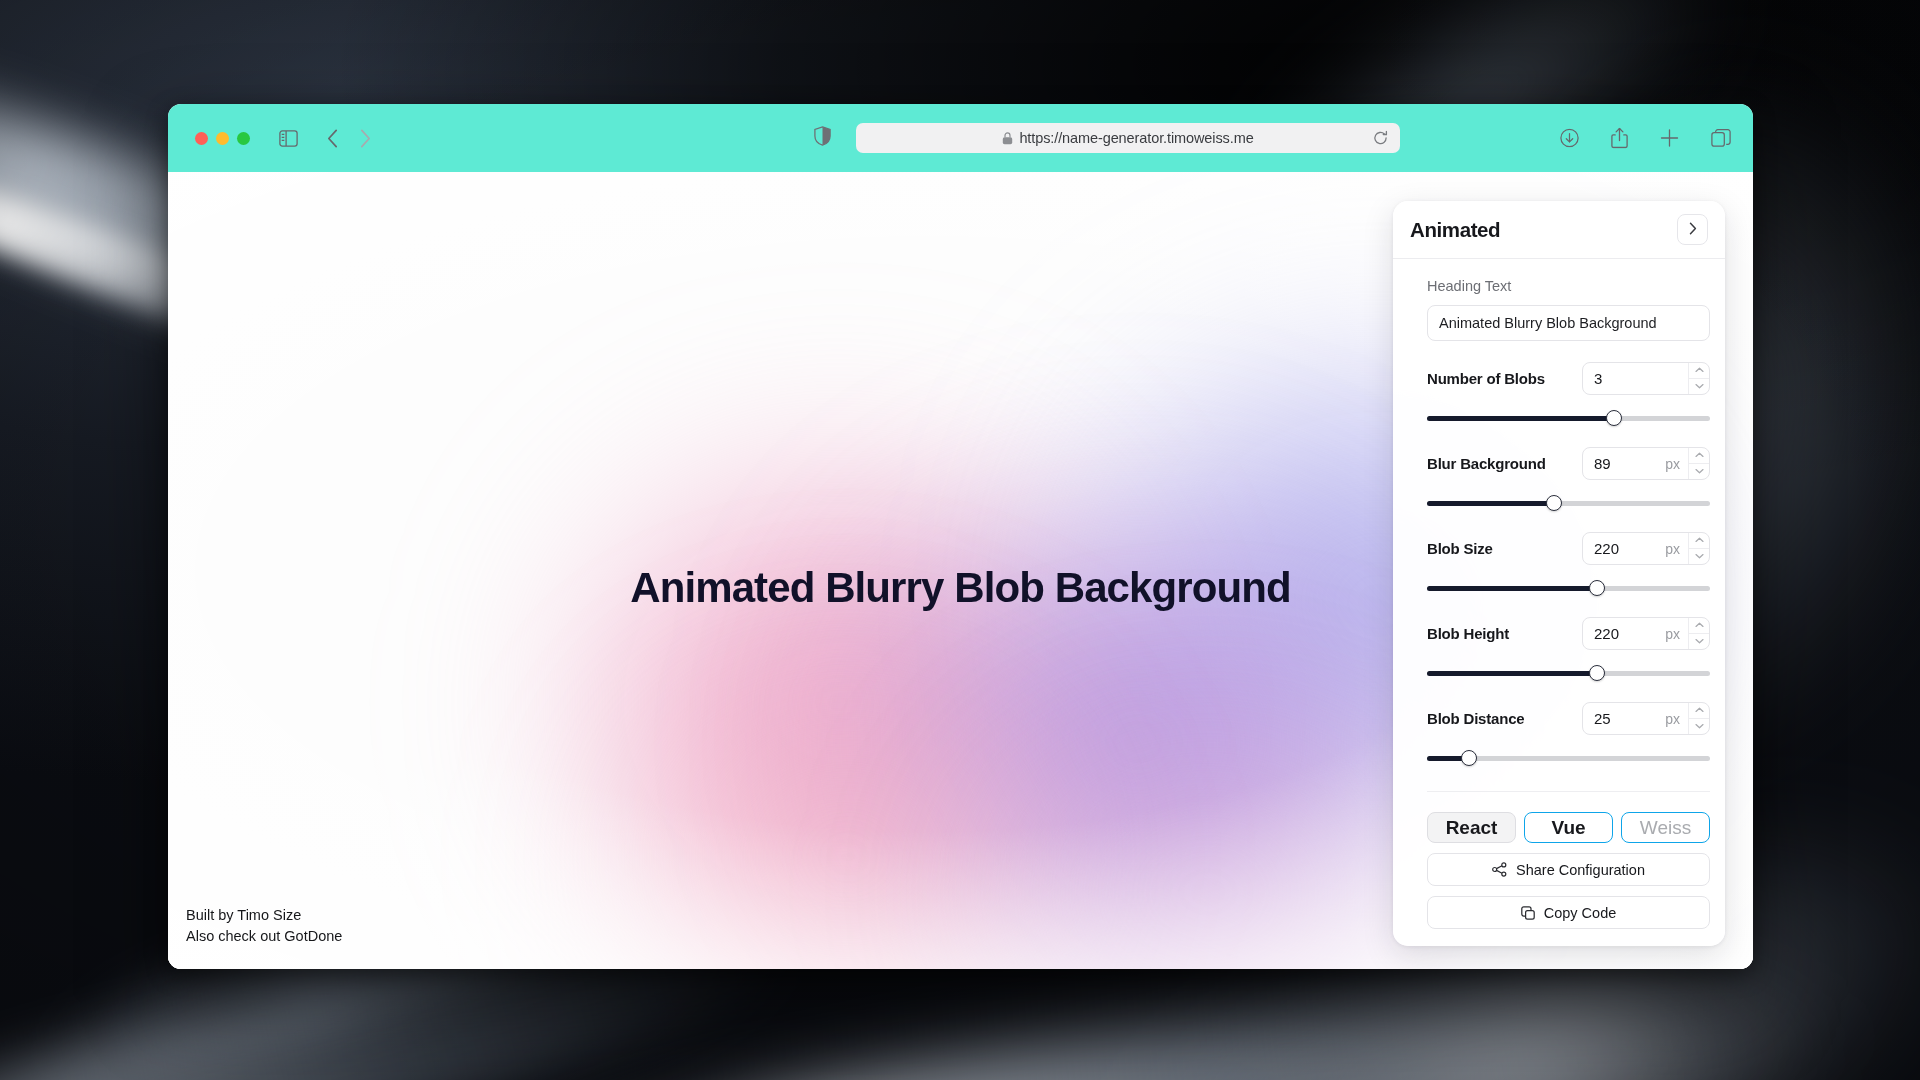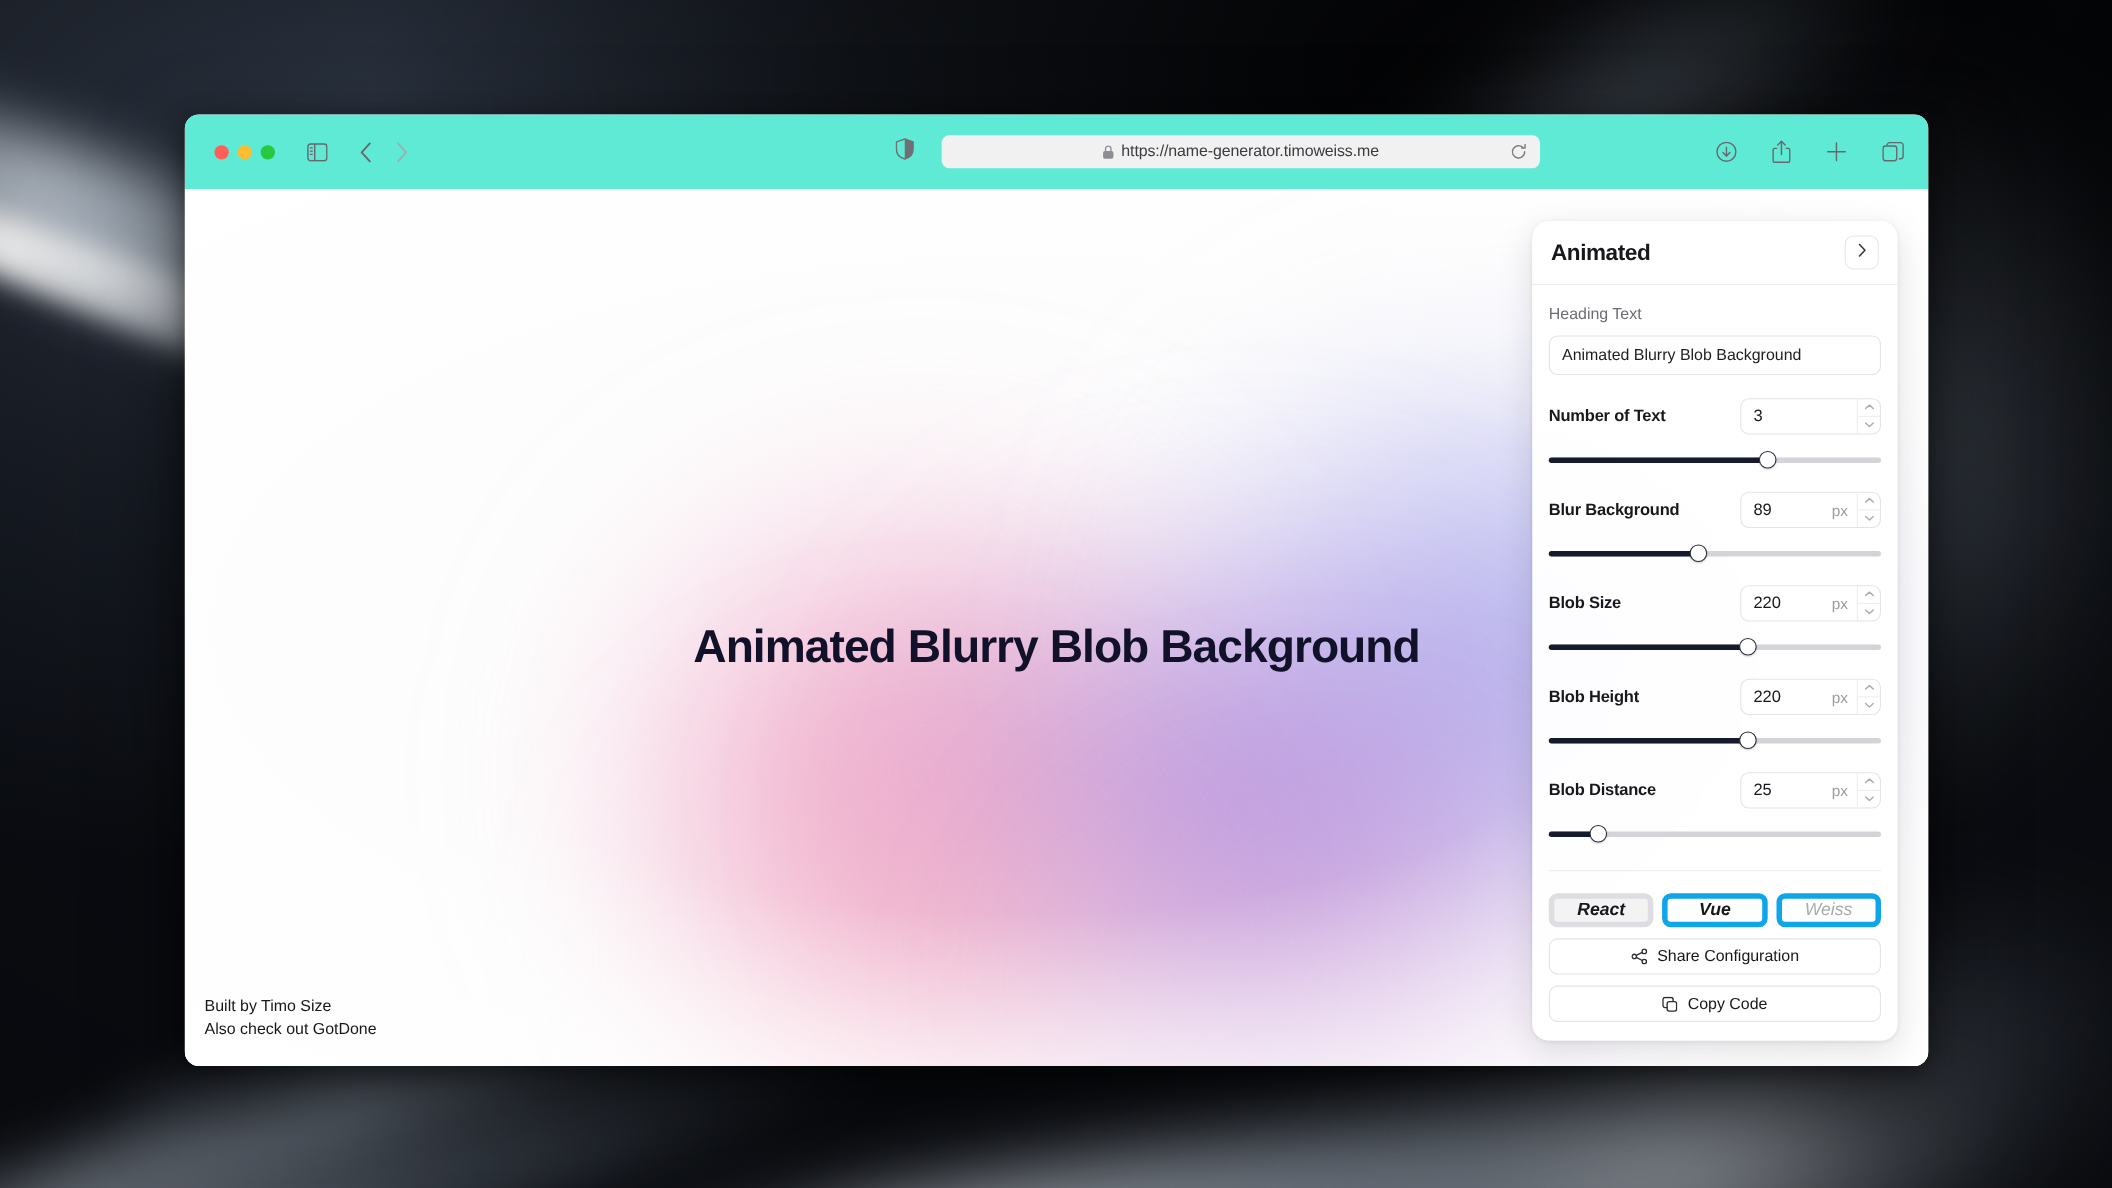--- a/index.html
+++ b/index.html
@@ -277,21 +277,21 @@
     border: 1px solid #e6e6ea;
     border-radius: 8px;
     background: #fff;
     display: flex;
     align-items: center;
     justify-content: center;
     color: #3a3b40;
     cursor: pointer;
   }
 
-  #panel-body { padding: 19px 15px 17px; }
+  #panel-body { padding: 19px 15px 17px; margin-left: 19px; }
 
   .field-label {
     font-size: 14.5px;
     color: #6c6e74;
     margin-bottom: 11px;
   }
   #heading-text-input {
     width: 100%;
     height: 36px;
     border: 1px solid #e4e4e8;
@@ -396,32 +396,31 @@
   #framework-tabs {
     display: flex;
     gap: 8px;
     margin-top: 25px;
     padding-top: 20px;
     border-top: 1px solid #eeeef1;
   }
   .fw-tab {
     flex: 1 1 0;
     height: 31px;
-    border: 5px solid #0ea5e9;
+    border: 1px solid #0ea5e9;
     border-radius: 8px;
     background: #fff;
     display: flex;
     align-items: center;
     justify-content: center;
-    font-size: 16px;
+    font-size: 19px;
     font-weight: 600;
     color: #17181c;
     cursor: pointer;
     font-family: "Liberation Sans", sans-serif;
-    font-style: italic;
   }
   .fw-tab.active { background: #f3f3f4; border-color: #dedee2; }
   .fw-tab.disabled { color: #a9abaf; font-weight: 400; cursor: default; }
 
   .action-btn {
     margin-top: 10px;
     width: 100%;
     height: 33px;
     border: 1px solid #e4e4e8;
     border-radius: 8px;
@@ -571,21 +570,21 @@
         </div>
 
         <div id="panel-body">
 
           <div class="field-label">Heading Text</div>
           <input id="heading-text-input" type="text" value="Animated Blurry Blob Background" style="">
 
           
           <div class="control-row">
             <div class="control-top">
-              <span class="control-name">Number of Text</span>
+              <span class="control-name">Number of Blobs</span>
               <div class="number-box">
                 <span class="num-val">3</span>
                 <span class="num-unit"></span>
                 <span class="stepper">
                   <span class="sp-btn sp-up">
                     <svg width="9" height="6" viewBox="0 0 9 6" fill="none" stroke="currentColor" stroke-width="1.3" stroke-linecap="round" stroke-linejoin="round">
                         <polyline points="1,4.4 4.5,1.3 8,4.4"></polyline>
                       </svg>
                   </span>
                   <span class="sp-btn sp-down">

